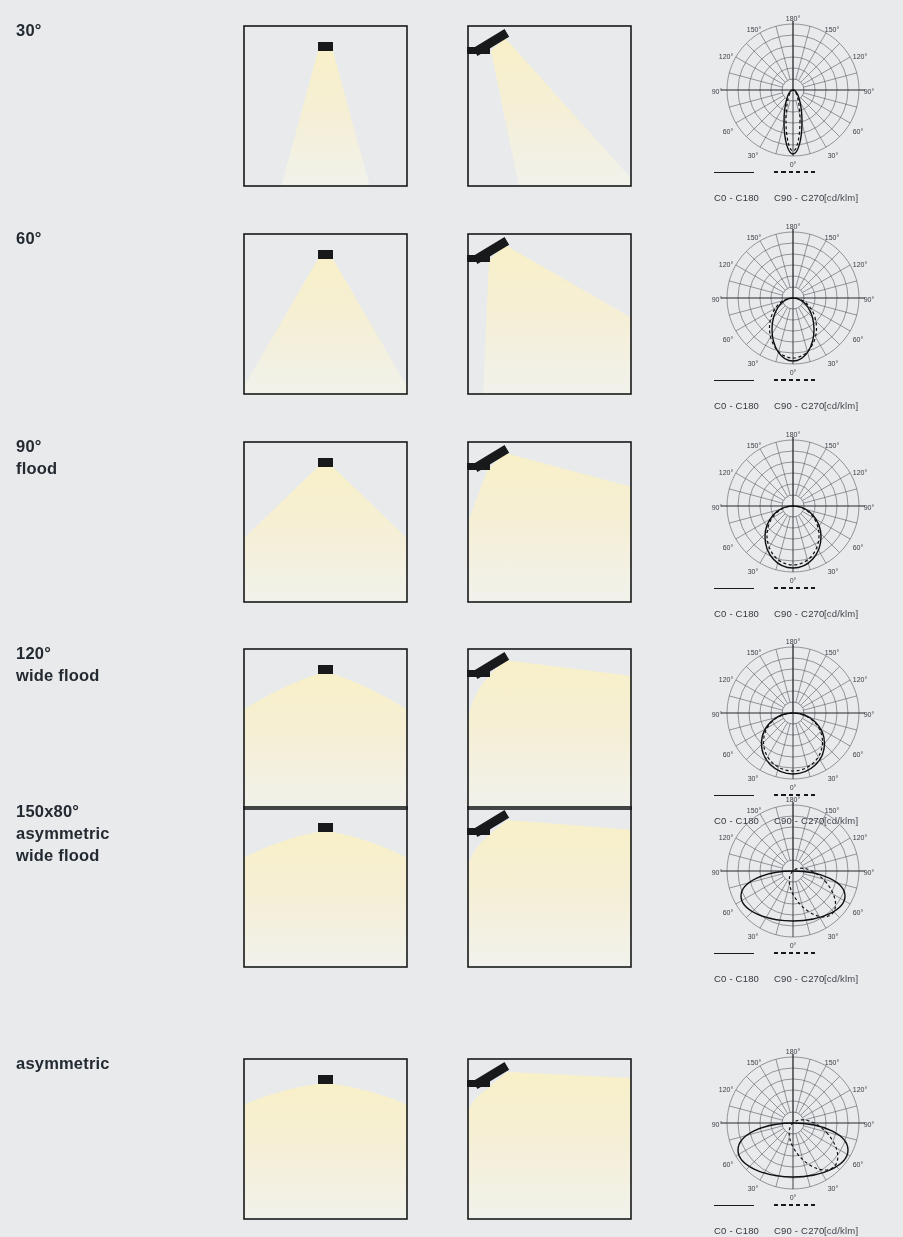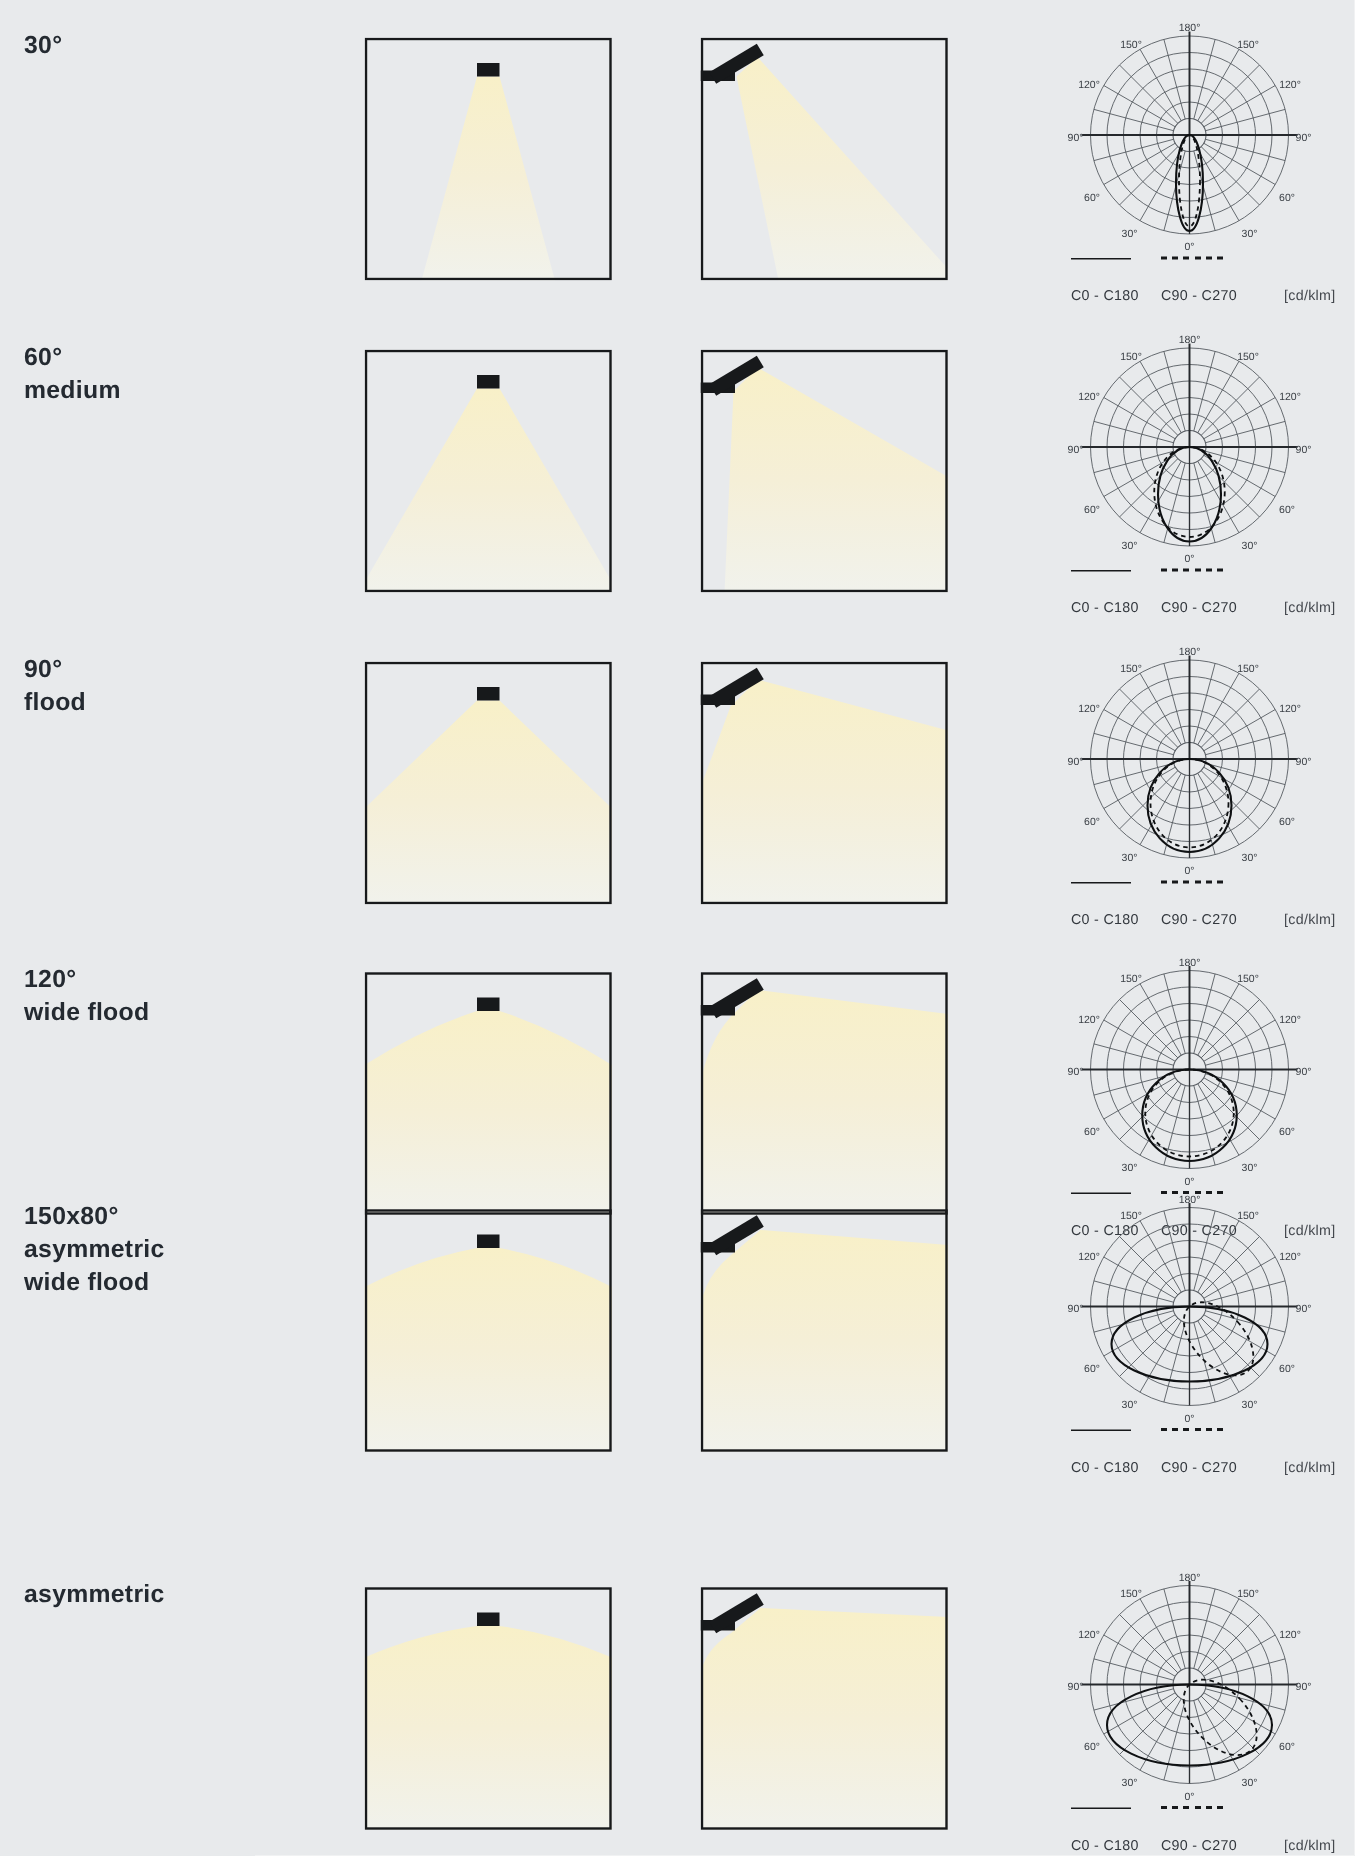--- a/index.html
+++ b/index.html
@@ -12,21 +12,21 @@
   .box-tilted{position:absolute;left:467px;top:0;}
   .polar{position:absolute;left:703px;top:-13px;}
   .legend{position:absolute;left:714px;top:146px;display:flex;align-items:flex-end;
           font-size:9.5px;color:#33383e;letter-spacing:.2px;white-space:nowrap;}
   .legend-item{display:flex;flex-direction:column;gap:19px;}
   .legend-item.first{width:42px;margin-right:18px;}
   .legend-item.second{width:50px;}
   .line-solid{width:40px;height:0;border-top:1.6px solid #17191b;}
   .line-dashed{width:44px;height:1.6px;
                background:repeating-linear-gradient(90deg,#17191b 0 4px,transparent 4px 7.5px);}
-  .legend-unit{color:#44484e;margin-left:32px;}
+  .legend-unit{color:#44484e;}
   svg{display:block;}
 </style>
 </head>
 <body>
 
 <div class="page" id="page">
   <div class="row" style="top: 25px;">
     <div class="row-label">
       <div class="row-angle">30°</div>
     </div>
@@ -113,23 +113,20 @@
         <div class="line-dashed"></div>
         <div class="legend-text c90">C90 - C270</div>
       </div>
       <div class="legend-unit">[cd/klm]</div>
     </div>
   </div>
 
   <div class="row" style="top: 233px;">
     <div class="row-label">
       <div class="row-angle">60°</div>
-      <div class="row-names">
-          <div>medium</div>
-        </div>
     </div>
     <svg class="box-straight" width="165" height="162" viewBox="0 0 165 162">
         <defs>
           <linearGradient id="gs1" x1="0" y1="0" x2="0" y2="1">
             <stop offset="0" stop-color="#f8f0c8"></stop>
             <stop offset="0.5" stop-color="#f5efd7"></stop>
             <stop offset="1" stop-color="#f1f2ec"></stop>
           </linearGradient>
         </defs>
         <path d="M75,26 L90,26 L169,162 L-4,162 Z" fill="url(#gs1)"></path>

